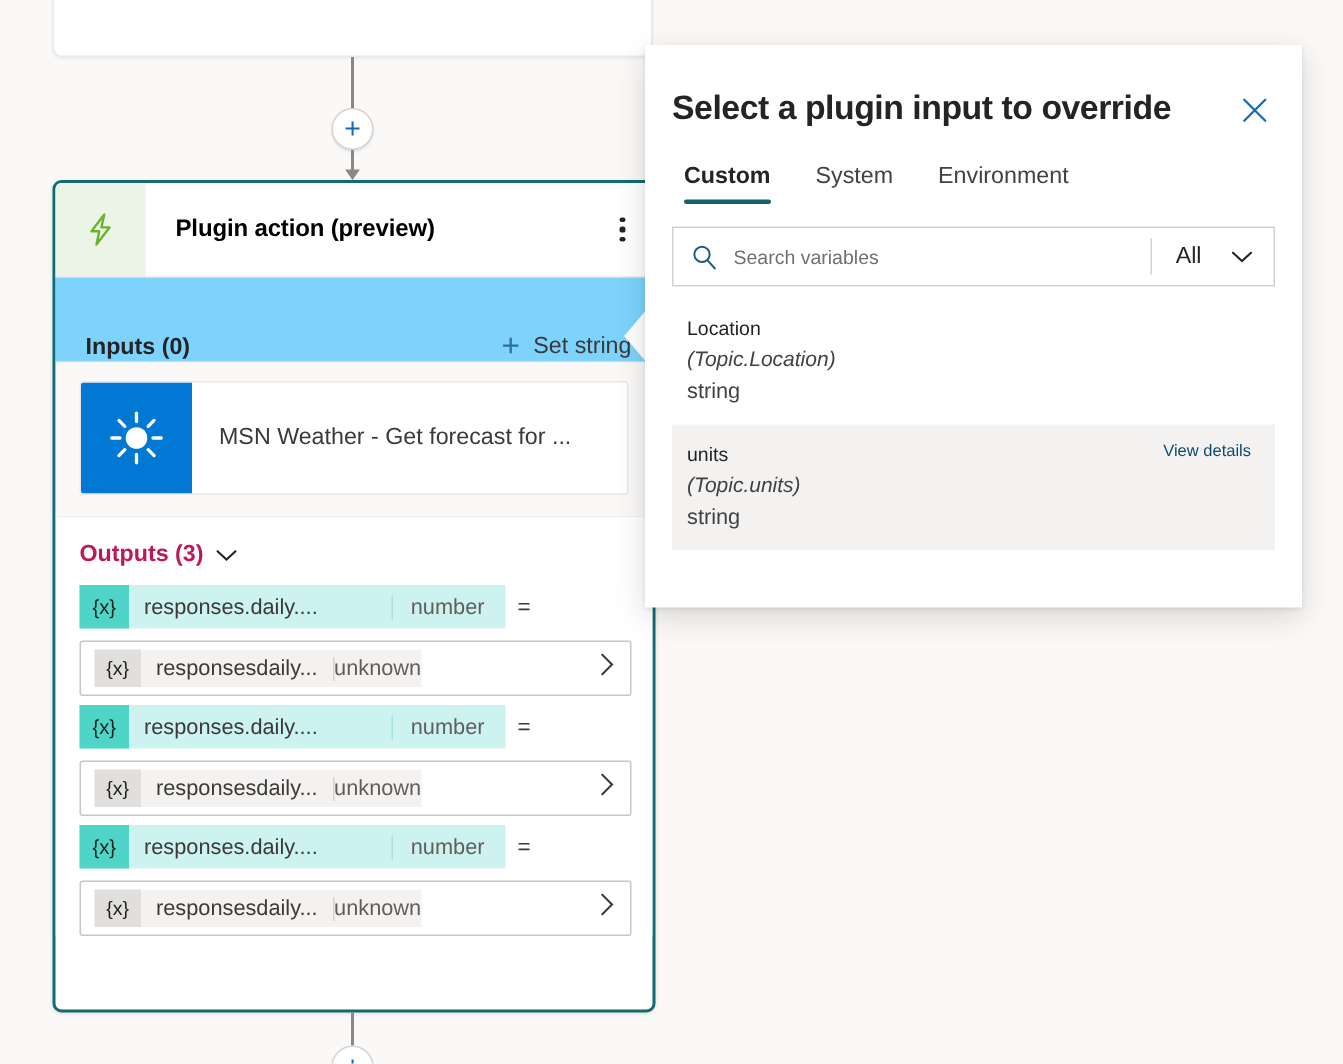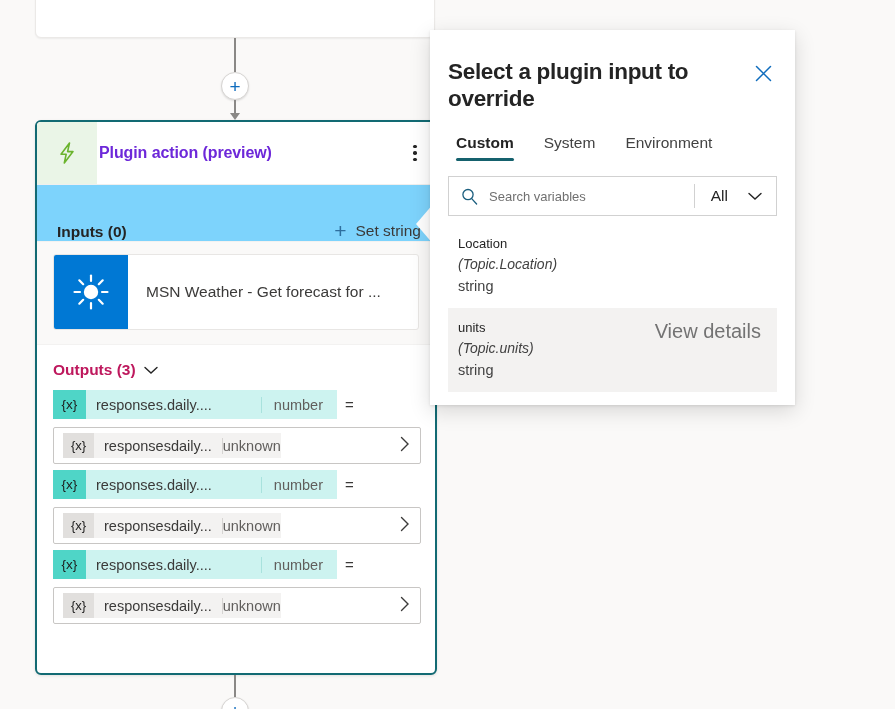--- a/index.html
+++ b/index.html
@@ -100,23 +100,23 @@
     width: 60px;
     align-self: stretch;
     background: #eaf5e7;
     display: flex;
     align-items: center;
     justify-content: center;
   }
   #node-header .title {
     flex: 1;
     font-size: 16px;
-    color: #6d28d9;
+    color: #000000;
     font-weight: 600;
-    padding-left: 2px;
+    padding-left: 20px;
     letter-spacing: -0.1px;
   }
   #node-header .kebab {
     width: 40px;
     display: flex;
     flex-direction: column;
     align-items: center;
     justify-content: center;
     gap: 3px;
     cursor: pointer;
@@ -314,21 +314,21 @@
     height: 56px;
     overflow: hidden;
     z-index: 5;
   }
 
   
   #flyout {
     position: absolute;
     left: 430px;
     top: 30px;
-    width: 365px;
+    width: 438px;
     height: 375px;
     background: #ffffff;
     box-shadow: 0 6px 20px rgba(0,0,0,0.14), 0 1px 3px rgba(0,0,0,0.10);
     box-sizing: border-box;
     padding: 0 18px;
     z-index: 10;
   }
   #flyout-header {
     display: flex;
     align-items: flex-start;
@@ -447,22 +447,22 @@
   .var-type {
     font-size: 14.5px;
     color: #424242;
     line-height: 21px;
     margin-top: 1px;
   }
   .view-details {
     position: absolute;
     right: 16px;
     top: 12px;
-    font-size: 20px;
-    color: #737373;
+    font-size: 11px;
+    color: #0c4a6e;
     cursor: pointer;
   }
 </style>
 </head>
 <body>
 
 <div id="canvas">
 
   <div id="trigger-card">
 

